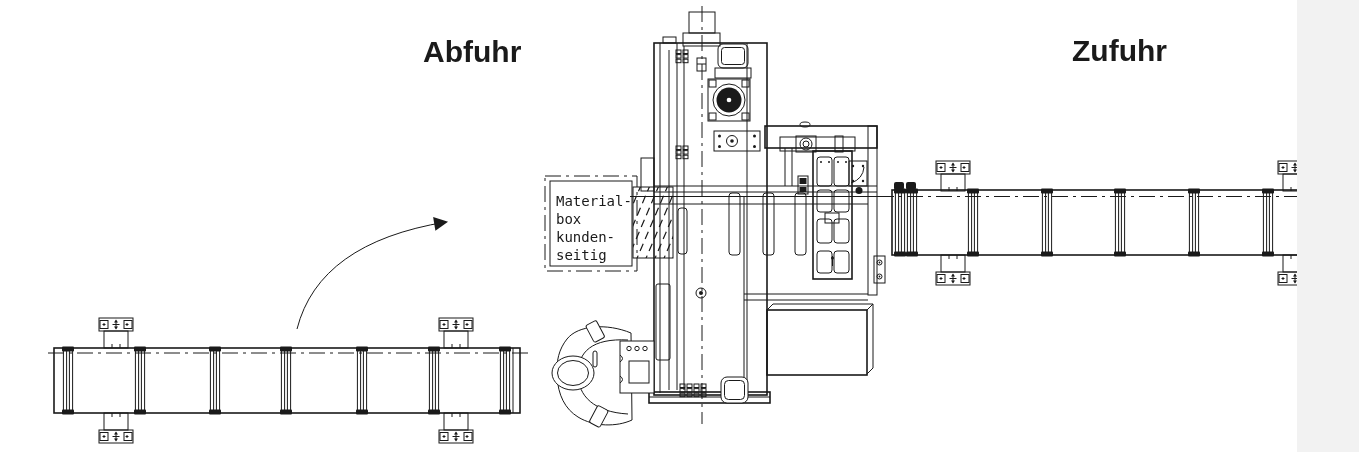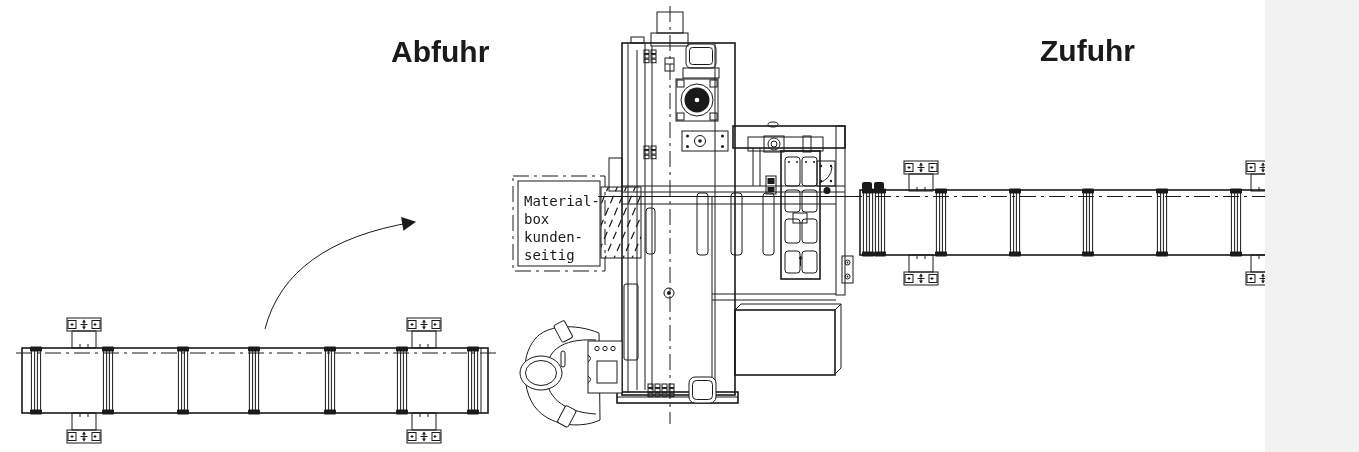--- a/index.html
+++ b/index.html
@@ -1,20 +1,21 @@
 <!DOCTYPE html>
 <html style="--line: #1a1a1a; --background: #ffffff;"><head>
 <meta charset="utf-8">
 <style>
   html,body { margin:0; padding:0; background:#f2f2f2; }
   .stage {
     position:relative; width:1265px; height:452px;
     background:var(--background,#fff);
     font-family:"Liberation Sans", sans-serif;
     overflow:hidden;
+    padding-left:32px;
   }
   svg { display:block; color:var(--line,#1a1a1a); }
   .ln   { fill:none; stroke:currentColor; stroke-width:1; }
   .ln15 { fill:none; stroke:currentColor; stroke-width:1.6; }
   .wf   { fill:var(--background,#fff); stroke:currentColor; stroke-width:1; }
   .bf   { fill:currentColor; stroke:none; }
   .cl   { fill:none; stroke:currentColor; stroke-width:1; stroke-dasharray:16 5 3 5; }
   .hl   { fill:none; stroke:currentColor; stroke-width:1.2; stroke-dasharray:8 5; }
   .title {
     font-family:"Liberation Sans", sans-serif;

